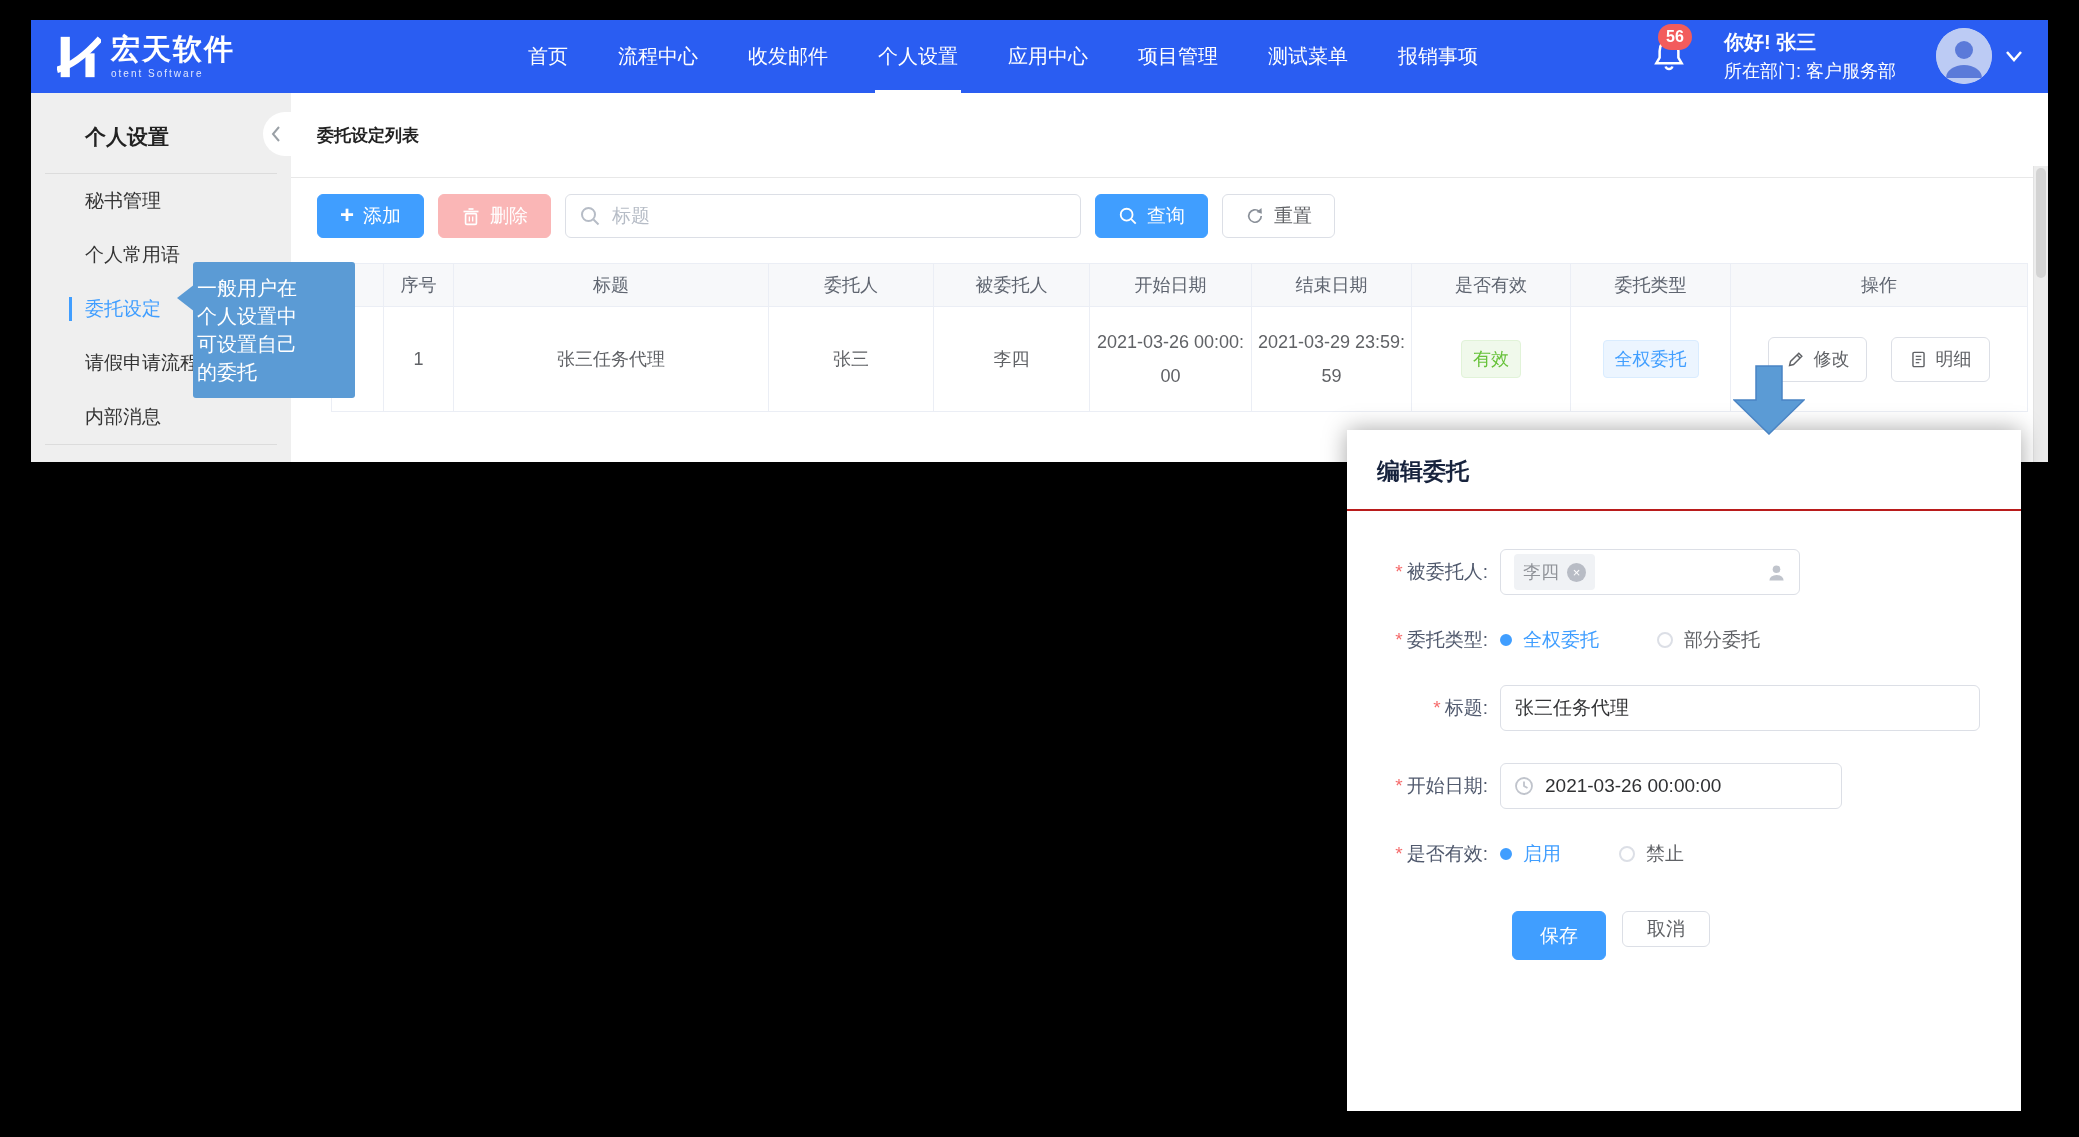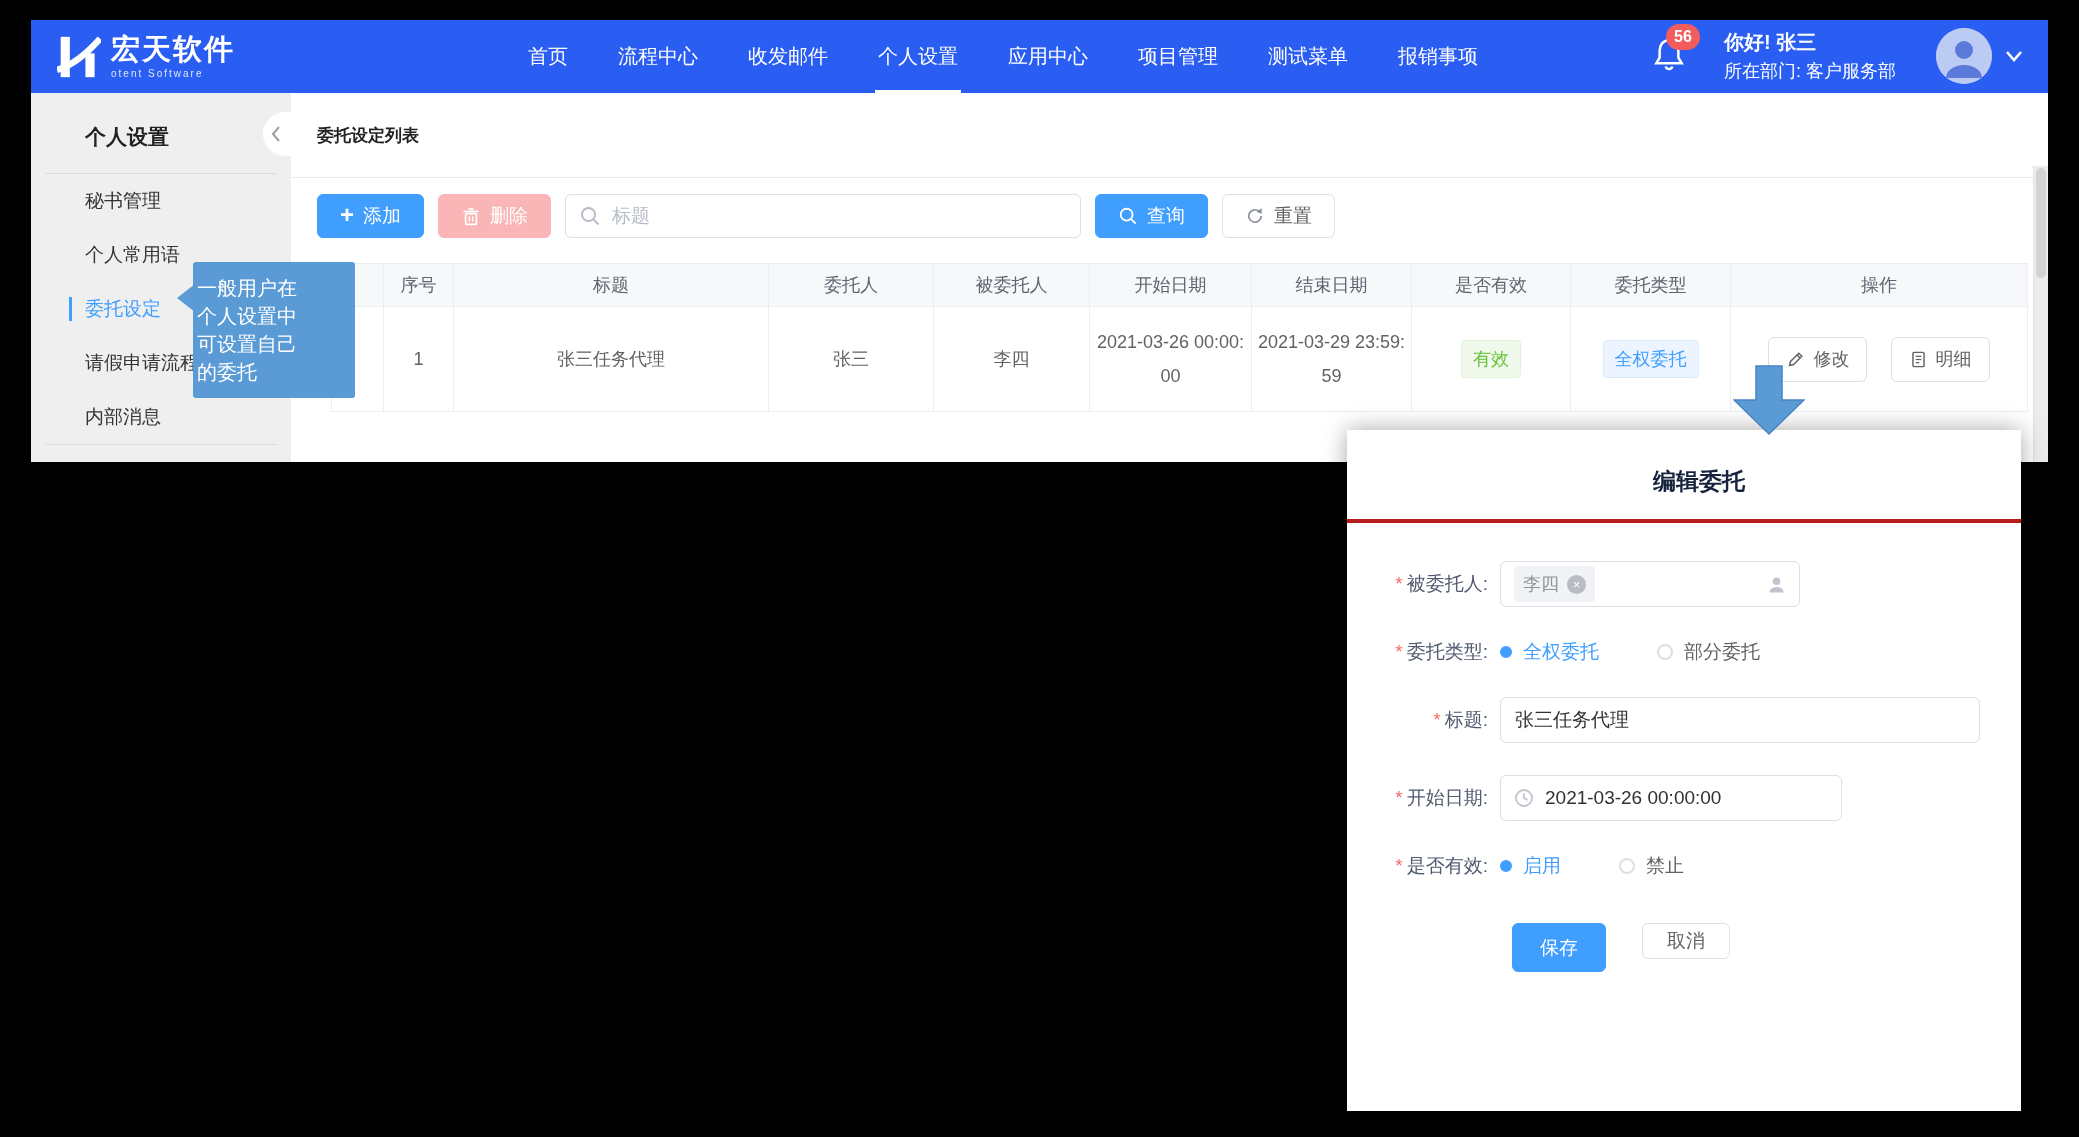--- a/index.html
+++ b/index.html
@@ -21,21 +21,21 @@
   .logo-mark { width:44px; height:46px; }
   .logo-title { font-size:29px; font-weight:bold; letter-spacing:2px; line-height:1; }
   .logo-sub { font-size:10px; letter-spacing:2px; opacity:.85; margin-top:4px; }
 
   .nav { display:flex; align-items:stretch; height:73px; margin-left:268px; }
   .nav-item { position:relative; display:flex; align-items:center; padding:0 25px; font-size:20px; cursor:pointer; white-space:nowrap; }
   .nav-item.active::after { content:""; position:absolute; left:22px; right:22px; bottom:0; height:3px; background:#fff; }
 
   .top-right { margin-left:auto; display:flex; align-items:center; margin-right:24px; }
   .bell-wrap { position:relative; width:36px; height:40px; margin-right:34px; cursor:pointer; }
-  .bell-badge { position:absolute; top:-12px; left:12px; min-width:34px; height:26px; background:#f25c5c; border-radius:13px; font-size:16px; font-weight:bold; display:flex; align-items:center; justify-content:center; padding:0 6px; }
+  .bell-badge { position:absolute; top:-12px; left:4px; min-width:34px; height:26px; background:#f25c5c; border-radius:13px; font-size:16px; font-weight:bold; display:flex; align-items:center; justify-content:center; padding:0 6px; }
   .greeting { line-height:1.55; margin-right:40px; }
   .greet-line1 { font-size:20px; font-weight:bold; }
   .greet-line2 { font-size:18px; }
   .avatar { width:56px; height:56px; border-radius:50%; background:#bccbf4; display:flex; align-items:center; justify-content:center; overflow:hidden; cursor:pointer; }
   .chevron-down { margin-left:12px; cursor:pointer; }
 
   
   .sidebar { position:absolute; left:0; top:73px; width:260px; bottom:0; background:#efefef; }
   .sidebar-title { font-size:21px; font-weight:bold; color:#222; padding:30px 0 22px 54px; }
   .sidebar-divider { border-top:1px solid #dcdcdc; margin:0 14px; }
@@ -79,40 +79,40 @@
 
   
   .callout { position:absolute; left:193px; top:262px; width:162px; background:#5b9bd5; border-radius:3px; color:#fff; text-align:left; font-size:20px; line-height:28px; padding:12px 4px; z-index:50; }
   .callout::before { content:""; position:absolute; left:-16px; top:22px; border-top:14px solid transparent; border-bottom:14px solid transparent; border-right:18px solid #5b9bd5; }
 
   
   .block-arrow { position:absolute; left:1733px; top:365px; z-index:60; }
 
   
   .dialog { position:absolute; left:1347px; top:430px; width:674px; height:681px; background:#fff; z-index:40; box-shadow:0 0 22px rgba(0,0,0,.35); }
-  .dialog-header { padding:36px 0 22px 30px; border-bottom:4px solid #b91c1c;text-align:center; }
+  .dialog-header { padding:26px 0 22px 30px; border-bottom:2px solid #b91c1c; }
   .dialog-title { font-size:23px; font-weight:bold; color:#17233d; }
   .dialog-body { padding-top:38px; }
   .form-row { display:flex; align-items:center; margin-bottom:32px; }
   .form-label { width:153px; padding-right:12px; text-align:right; font-size:19px; color:#515a6e; white-space:nowrap; }
   .req { color:#f56c6c; margin-right:4px; }
   .input-box { display:flex; align-items:center; height:46px; border:1px solid #dcdfe6; border-radius:6px; background:#fff; padding:0 13px; }
   .delegatee-box { width:300px; }
   .person-tag { display:inline-flex; align-items:center; gap:8px; background:#f0f2f5; border-radius:4px; padding:6px 9px; font-size:18px; color:#909399; }
   .tag-close { width:19px; height:19px; border-radius:50%; background:#b8bcc5; color:#fff; font-size:13px; line-height:19px; text-align:center; cursor:pointer; }
   .input-box .right-icon { margin-left:auto; }
   .text-input { width:480px; height:46px; border:1px solid #dcdfe6; border-radius:6px; padding:0 14px; font-size:19px; color:#303133; outline:none; font-family:inherit; }
   .date-box { width:342px; gap:11px; font-size:19px; color:#303133; }
   .radio-group { display:flex; align-items:center; }
   .radio { display:inline-flex; align-items:center; gap:11px; font-size:19px; color:#606266; cursor:pointer; }
   .radio + .radio { margin-left:58px; }
   .radio-dot { width:16px; height:16px; border:2px solid #dcdfe6; border-radius:50%; background:#fff; }
   .radio.checked .radio-dot { width:8px; height:8px; border:6px solid #409eff; background:#fff; }
   .radio.checked .radio-label { color:#409eff; }
-  .dialog-actions { display:flex; margin:44px 0 0 165px;gap:20px; }
+  .dialog-actions { display:flex; margin:44px 0 0 165px; }
   .btn-save { height:49px; padding:0 27px; font-size:19px; }
   .btn-cancel { height:36px; padding:0 24px; font-size:19px; margin-left:16px; }
 </style>
 </head>
 <body>
 
 <div class="app">
 
   <header class="topbar">
     <div class="logo">

